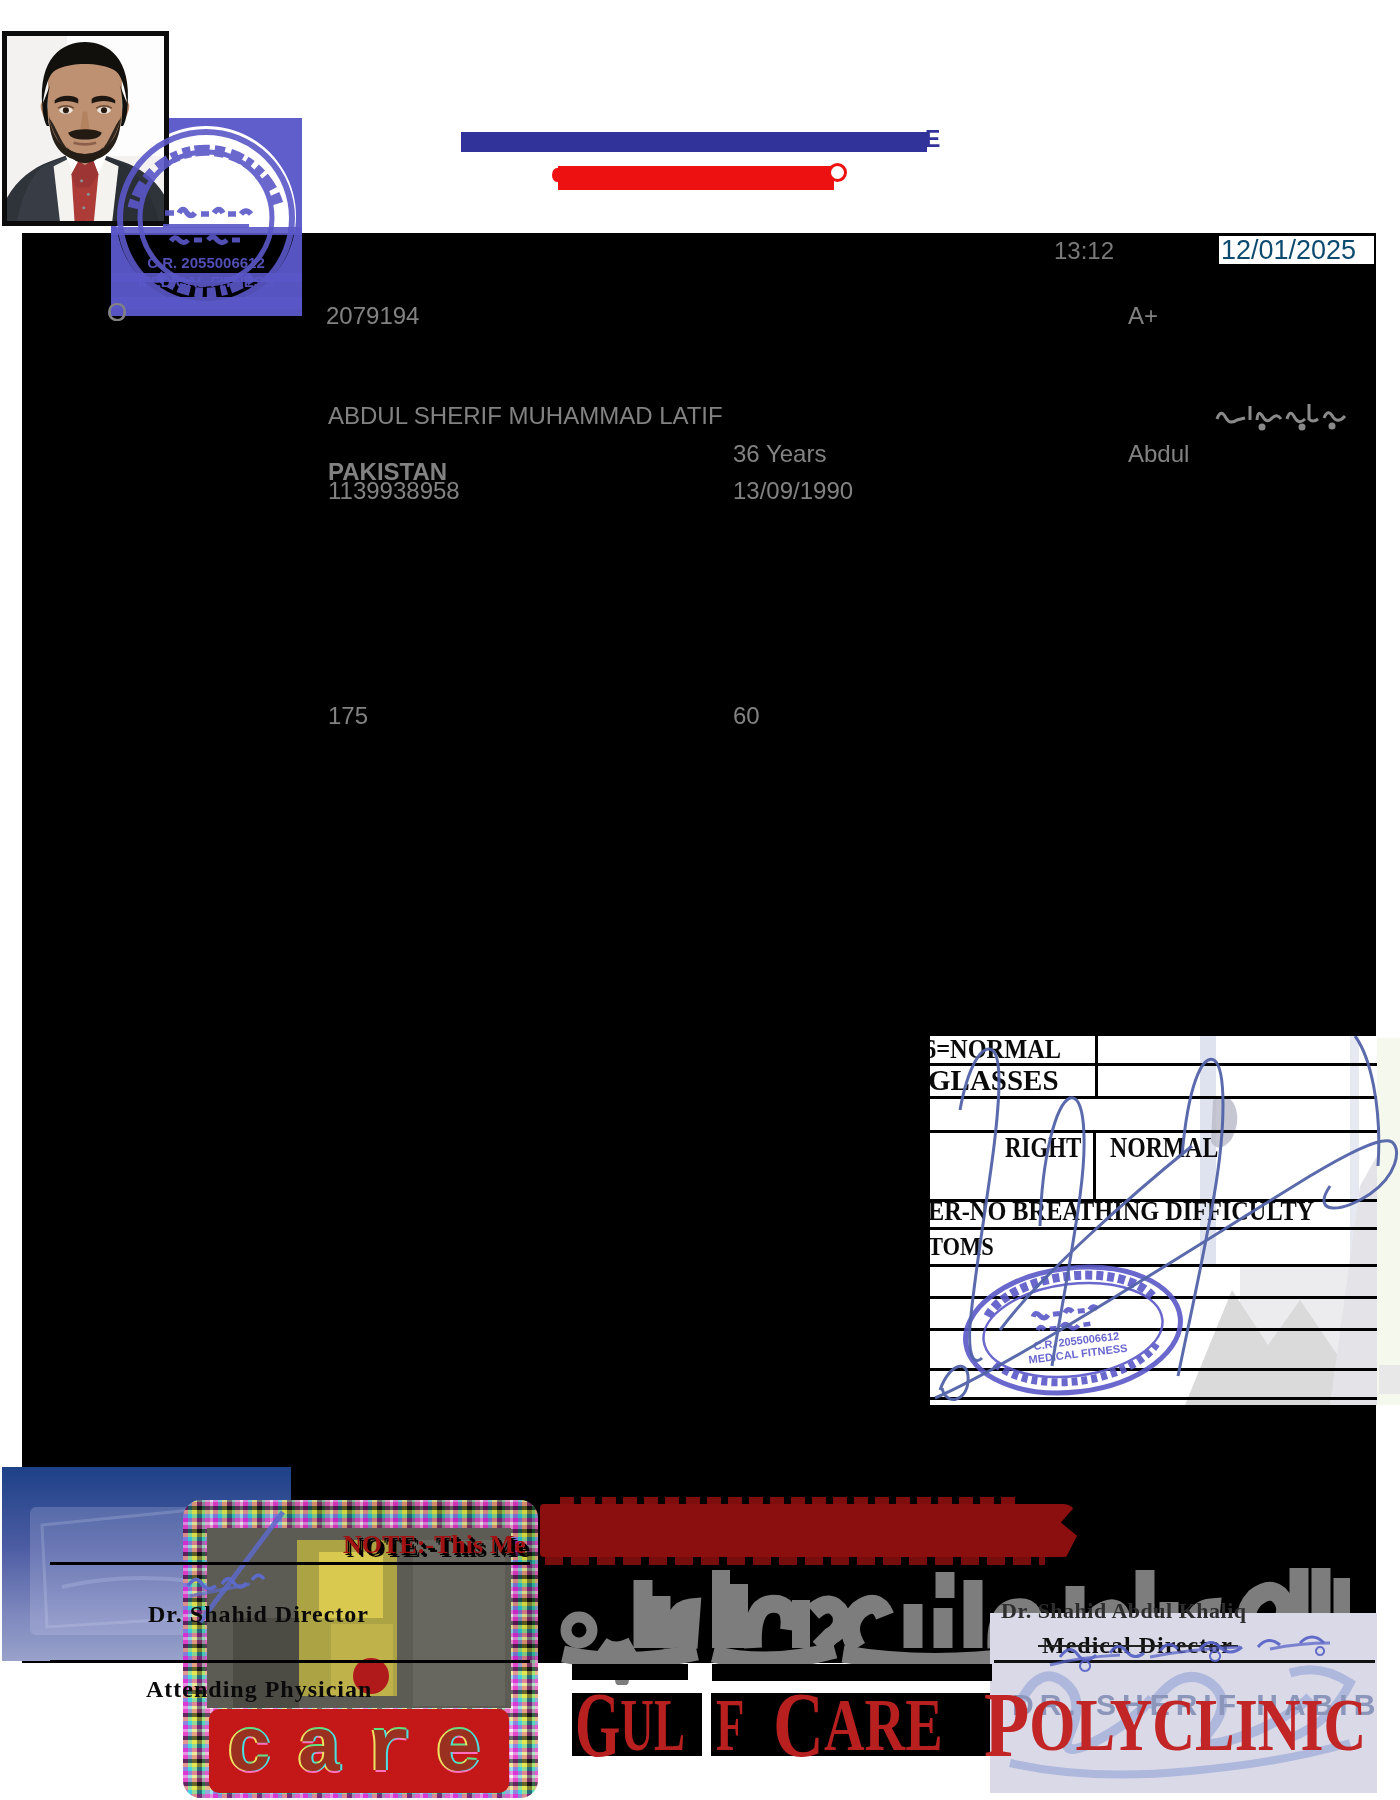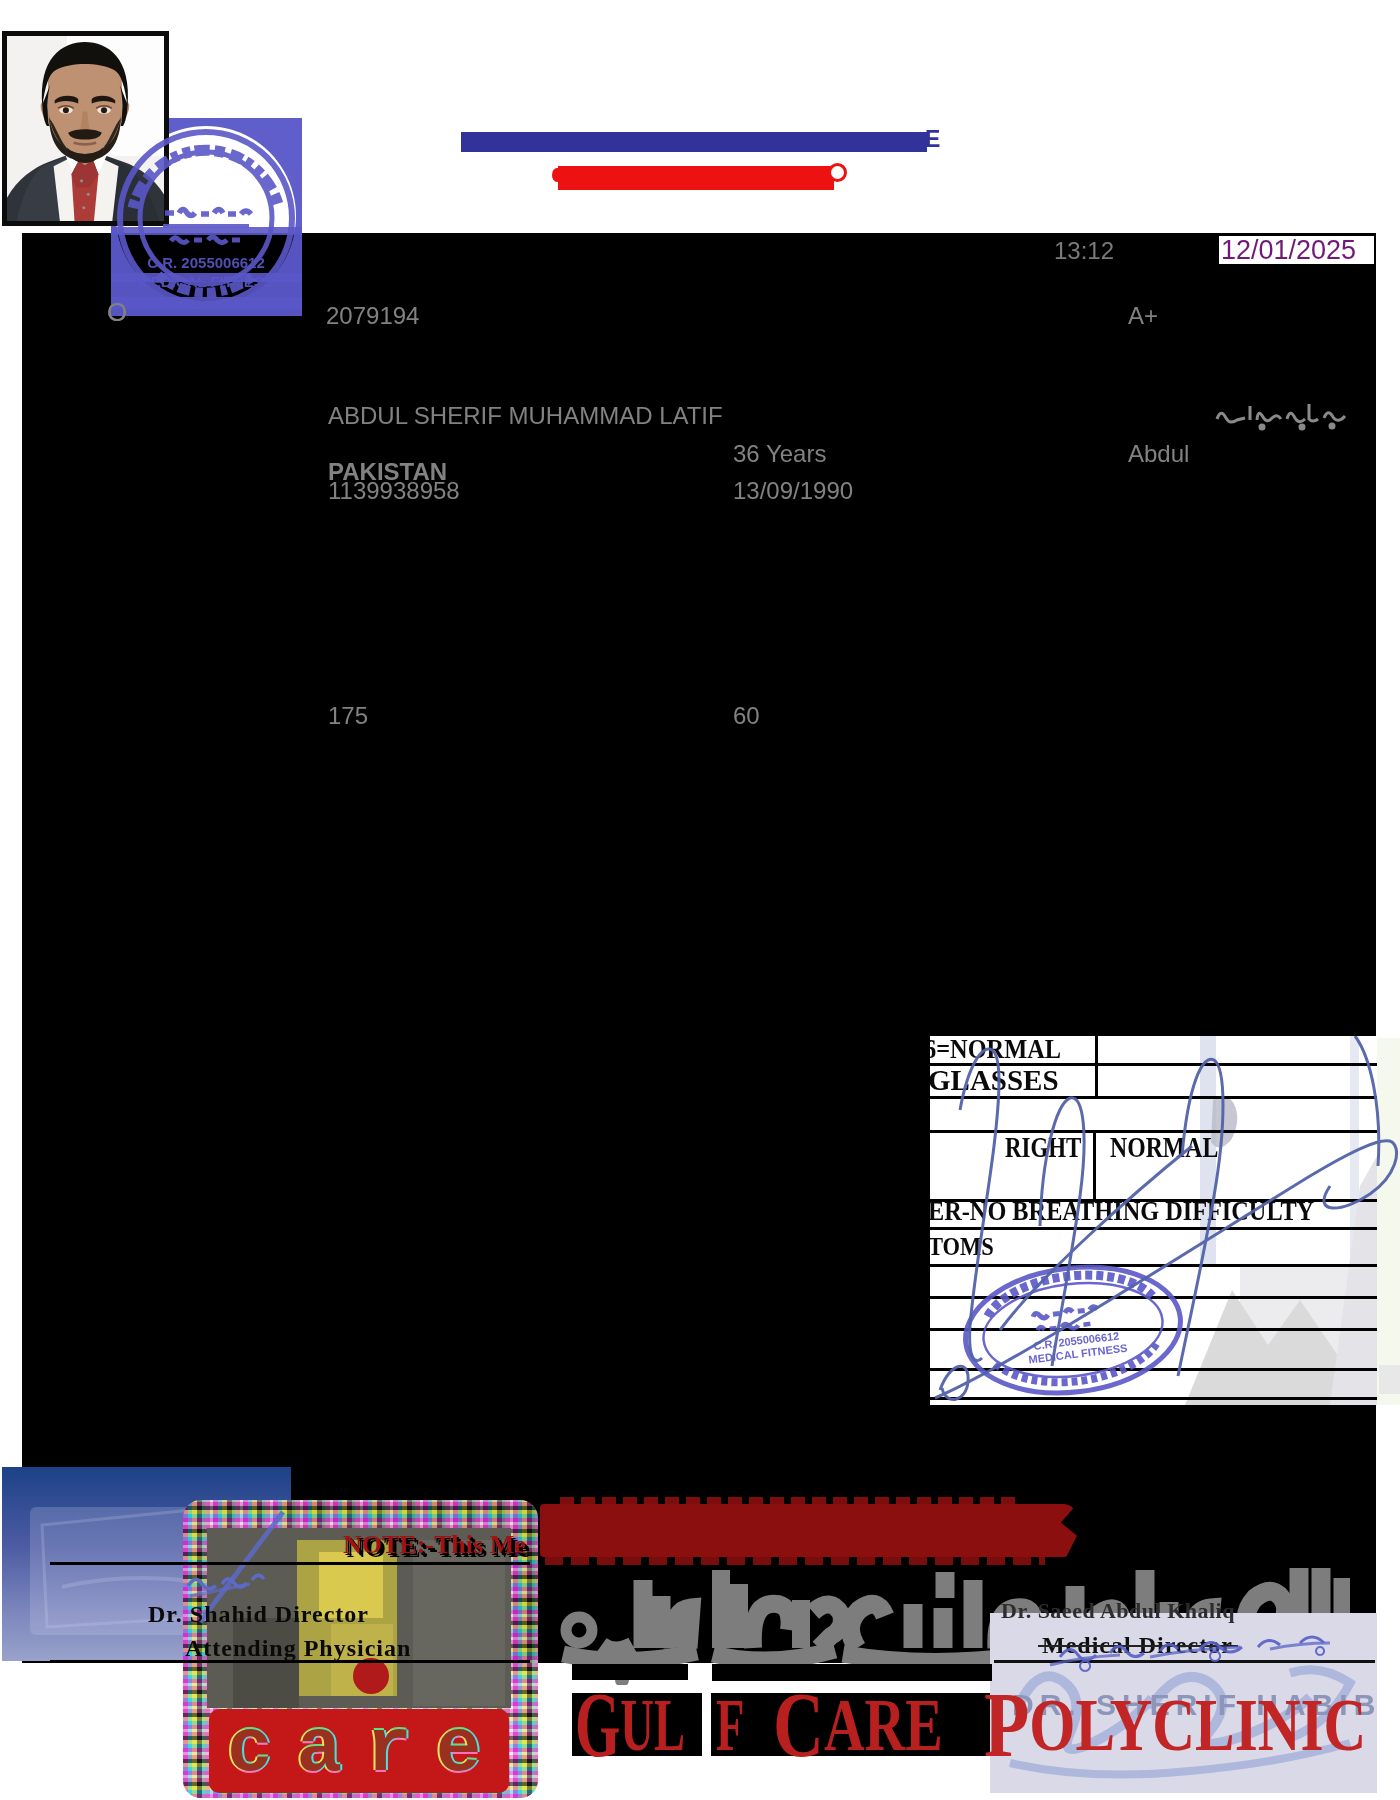--- a/index.html
+++ b/index.html
@@ -100,21 +100,21 @@
   </g>
   <g fill="#5a57c8" font-family="Liberation Sans" text-anchor="middle">
     <rect x="60" y="114" width="86" height="3.5"></rect>
     <text x="103" y="158" font-size="15" font-weight="bold">C.R. 2055006612</text>
     <text x="103" y="177" font-size="15" font-weight="bold">MEDICAL FITNESS</text>
   </g>
 </svg>
 
 <div class="abs g" style="left:1054px;top:237px;font-size:24px;color:#7a7a7a;">13:12</div>
 <div class="abs" style="left:1219px;top:236px;width:155px;height:28px;background:#fff;"></div>
-<div class="abs" style="left:1221px;top:235px;font-size:27px;color:#701a75;">12/01/2025</div>
+<div class="abs" style="left:1221px;top:235px;font-size:27px;color:#0c4a6e;">12/01/2025</div>
 <div class="abs g" style="left:326px;top:302px;">2079194</div>
 <div class="abs g" style="left:1128px;top:302px;">A+</div>
 <div class="abs g" style="left:328px;top:402px;">ABDUL SHERIF MUHAMMAD LATIF</div>
 <div class="abs g" style="left:328px;top:458px;font-weight:bold;">PAKISTAN</div>
 <div class="abs g" style="left:733px;top:440px;">36 Years</div>
 <div class="abs g" style="left:1128px;top:440px;">Abdul</div>
 <div class="abs g" style="left:328px;top:477px;">1139938958</div>
 <div class="abs g" style="left:733px;top:477px;">13/09/1990</div>
 <div class="abs g" style="left:328px;top:702px;">175</div>
 <div class="abs g" style="left:733px;top:702px;">60</div>
@@ -227,21 +227,21 @@
  <g fill="none" stroke="#5c6ac8" stroke-width="3.5">
    <path d="M113,12 L30,122" stroke-width="5" opacity="0.85"></path>
    <path d="M18,86 q8,-12 14,-2 q6,8 14,2 M52,84 q6,-10 12,-1 q6,8 13,0 M82,80 q6,-9 12,-1"></path>
    <path d="M20,96 q30,-6 60,-12" opacity="0.7"></path>
  </g>
 </svg>
 
 <div class="abs" style="left:50px;top:1562px;width:480px;height:3px;background:#000;"></div>
 <div class="abs" style="left:50px;top:1660px;width:480px;height:3px;background:#000;"></div>
 <div class="abs serifb" style="left:148px;top:1601px;font-size:24px;letter-spacing:1px;">Dr. Shahid Director</div>
-<div class="abs serifb" style="left:146px;top:1635px;font-size:24px;letter-spacing:1px;margin-left:39px;">Attending Physician</div>
+<div class="abs serifb" style="left:146px;top:1676px;font-size:24px;letter-spacing:1px;">Attending Physician</div>
 
 <div class="abs serifb" style="left:345px;top:1532px;font-size:26px;color:#000;text-shadow:2px 2px 0 #000;">NOTE:-This Me</div>
 <div class="abs serifb" style="left:343px;top:1530px;font-size:26px;color:#a31212;">NOTE:-This Me</div>
 <div class="abs" style="left:540px;top:1504px;width:537px;height:53px;background:#8c0f0f;border-radius:4px 14px 14px 4px;clip-path:polygon(0 0, 100% 0, 97% 35%, 100% 60%, 98% 100%, 0 100%);"></div>
 <div class="abs" style="left:560px;top:1497px;width:460px;height:8px;opacity:0.9;background:repeating-linear-gradient(90deg,#8c0f0f 0 14px, transparent 14px 21px);"></div>
 <div class="abs" style="left:545px;top:1556px;width:500px;height:9px;opacity:0.85;background:repeating-linear-gradient(90deg,#8c0f0f 0 18px, transparent 18px 26px);"></div>
 
 <svg class="abs" style="left:555px;top:1560px;" width="795" height="125" viewBox="0 0 795 125">
  <g stroke="#7d7d7d" fill="none">
 
@@ -265,21 +265,21 @@
   <path d="M508,94 Q575,108 662,92" stroke-width="17"></path>
   <circle cx="600" cy="112" r="9" fill="#7d7d7d" stroke="none"></circle>
 
   <path d="M702,78 Q682,58 700,38 Q720,22 730,44 Q734,62 716,72 Q704,78 712,92" stroke-width="19"></path>
   <path d="M744,68 L744,8 M766,68 L766,8 M788,68 L788,18" stroke-width="19"></path>
   <path d="M734,74 Q762,84 792,70" stroke-width="16"></path>
  </g>
 </svg>
 
 <div class="abs" style="left:990px;top:1613px;width:387px;height:180px;background:#d9d9e8;"></div>
-<div class="abs serifb" style="left:1001px;top:1598px;font-size:22px;letter-spacing:0.5px;color:#2d2d2d;">Dr. Saeed Abdul Khaliq</div>
+<div class="abs serifb" style="left:1001px;top:1598px;font-size:22px;letter-spacing:0.5px;color:#2d2d2d;">Dr. Shahid Abdul Khaliq</div>
 <div class="abs serifb" style="left:1042px;top:1632px;font-size:24px;letter-spacing:1px;color:#101010;">Medical Director</div>
 <div class="abs" style="left:994px;top:1660px;width:381px;height:3px;background:#111;"></div>
 <div class="abs" style="left:1038px;top:1645px;width:200px;height:2px;background:#222;"></div>
 <svg class="abs" style="left:990px;top:1613px;" width="387" height="180" viewBox="0 0 387 180">
  <g fill="none" stroke="#5560c5" stroke-width="3" opacity="0.9">
   <path d="M70,44 q10,-14 18,-2 q8,10 18,0 M120,40 q8,-12 16,-2 q8,10 18,2 M170,38 q8,-12 18,-2 M210,36 q10,-12 20,-2 q10,10 22,0 M268,34 q10,-12 22,-2 M310,30 q12,-12 24,0"></path>
   <path d="M60,52 q30,-8 70,-10 M160,44 q40,-8 90,-10 M280,36 q30,-6 60,-6" opacity="0.8"></path>
   <path d="M95,58 a5,5 0 1 1 0.1,0 M225,48 a5,5 0 1 1 0.1,0 M330,42 a4,4 0 1 1 0.1,0" stroke-width="2"></path>
  </g>
  <g fill="none" stroke="#98a6d6" opacity="0.65">

